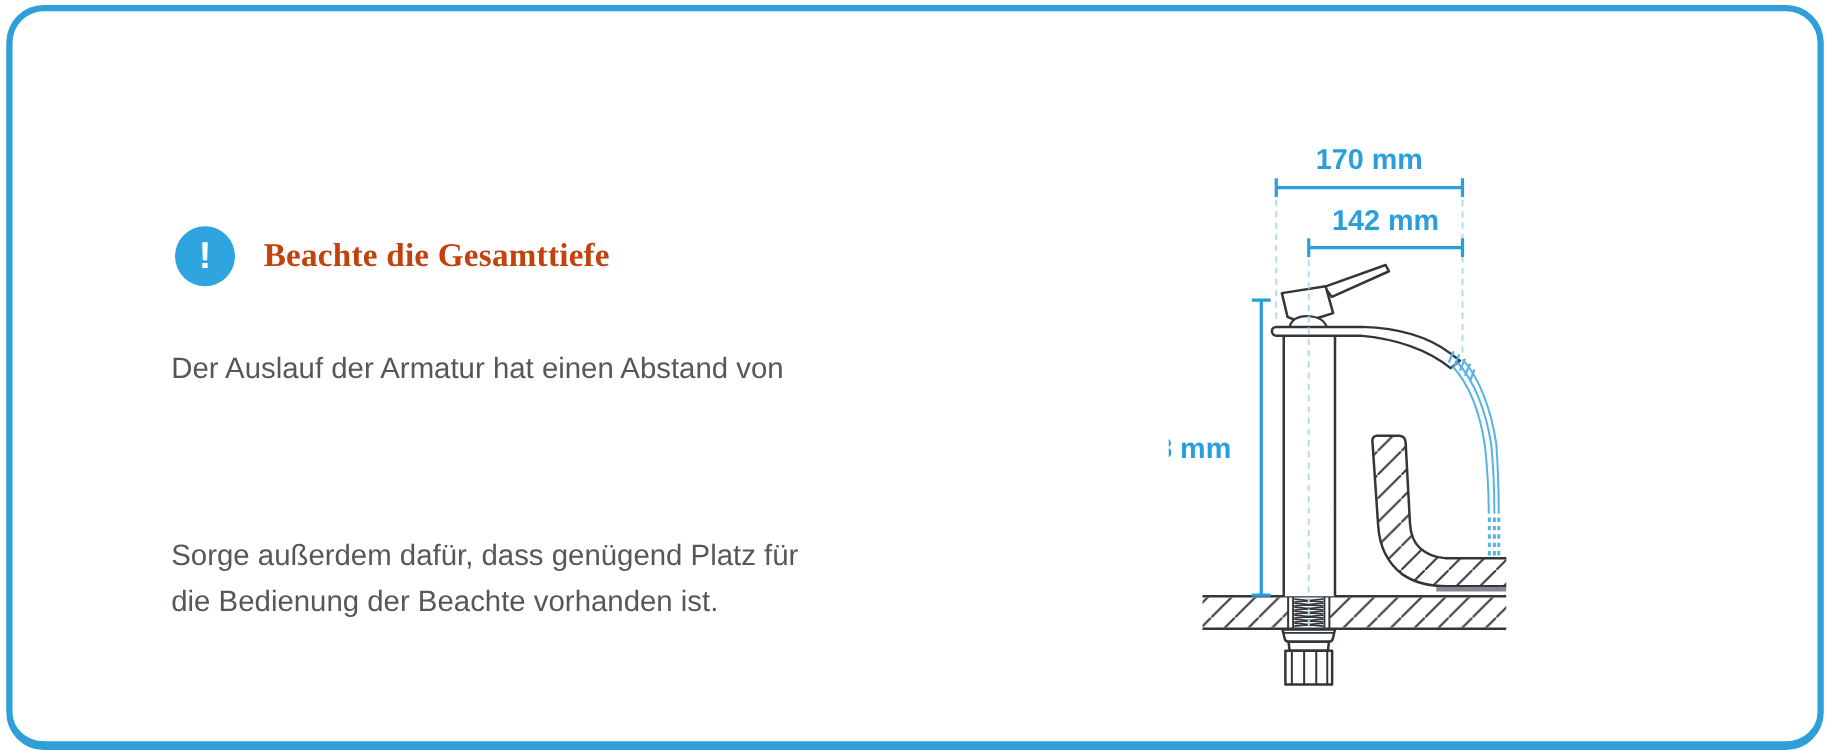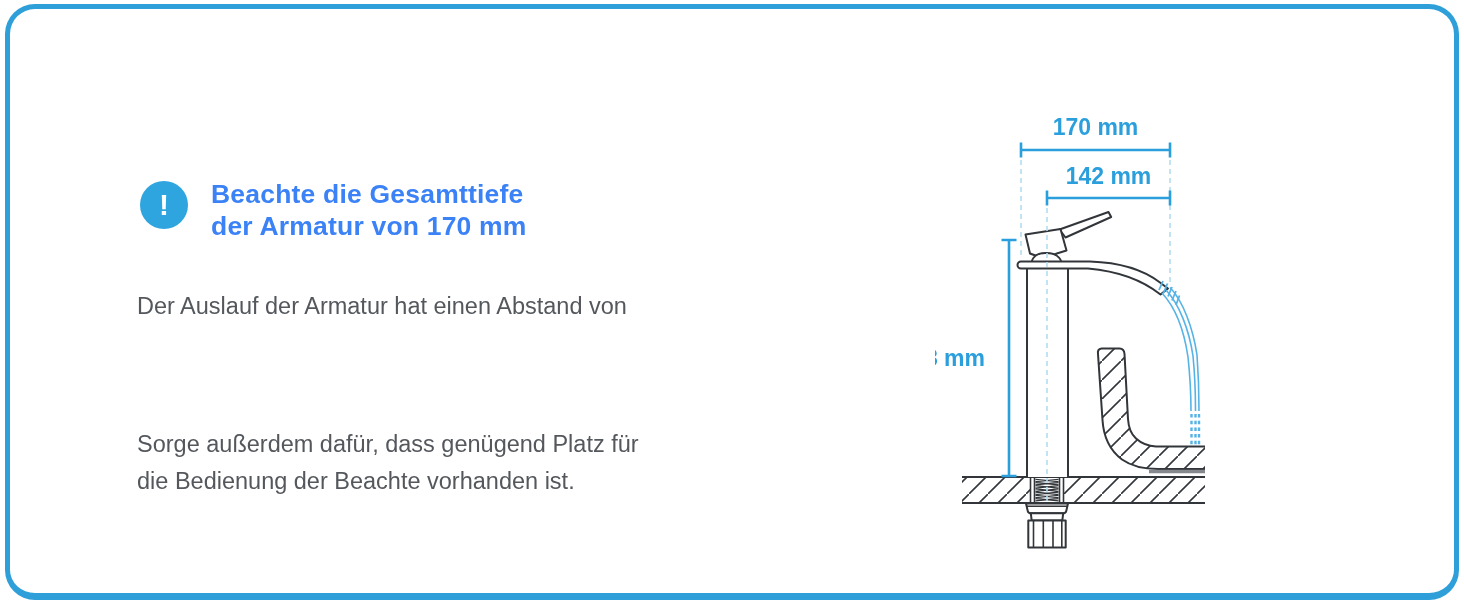--- a/index.html
+++ b/index.html
@@ -13,50 +13,49 @@
     border:5px solid #2e9fd9; border-bottom-width:7px; border-radius:30px;
     background:#ffffff;
   }
   .notice-icon {
     position:absolute; left:140px; top:181px; width:48px; height:48px;
     border-radius:50%; background:#2fa5e0; color:#ffffff;
     display:flex; align-items:center; justify-content:center;
     font-size:30px; font-weight:bold; line-height:1;
   }
   .heading {
-    position:absolute; left:211px; top:178px;
+    position:absolute; left:211px; top:188px;
     font-size:26.5px; line-height:32px; font-weight:bold;
-    color:#3b82f6; letter-spacing:0.2px; white-space:nowrap;
+    color:#c2410c; letter-spacing:0.2px; white-space:nowrap;font-family:Liberation Serif, serif;
   }
   .para {
     position:absolute; left:137px;
     font-size:23.5px; line-height:37px; color:#54585d; white-space:nowrap;
   }
   .para strong { color:#3f4449; font-weight:bold; }
-  .p1 { top:288px; }
+  .p1 { top:276px; }
   .p2 { top:426px; }
   .diagram-svg { position:absolute; left:935px; top:98px; }
   .dim-label {
     font-family:"Liberation Sans", sans-serif;
     font-size:23px; font-weight:bold; fill:#2b9fdc;
   }
 </style>
 </head>
 <body>
 
 <div class="stage">
   <div class="card"></div>
 
   <div class="notice-icon">
     <span>!</span>
   </div>
 
   <div class="heading">
     <div>Beachte die Gesamttiefe</div>
-    <div>der Armatur  von 170 mm</div>
   </div>
 
   <div class="para p1">
     <div>Der Auslauf der Armatur hat einen Abstand von</div>
   </div>
 
   <div class="para p2">
     <div>Sorge außerdem dafür, dass genügend Platz für</div>
     <div>die Bedienung der Beachte vorhanden ist.</div>
   </div>

